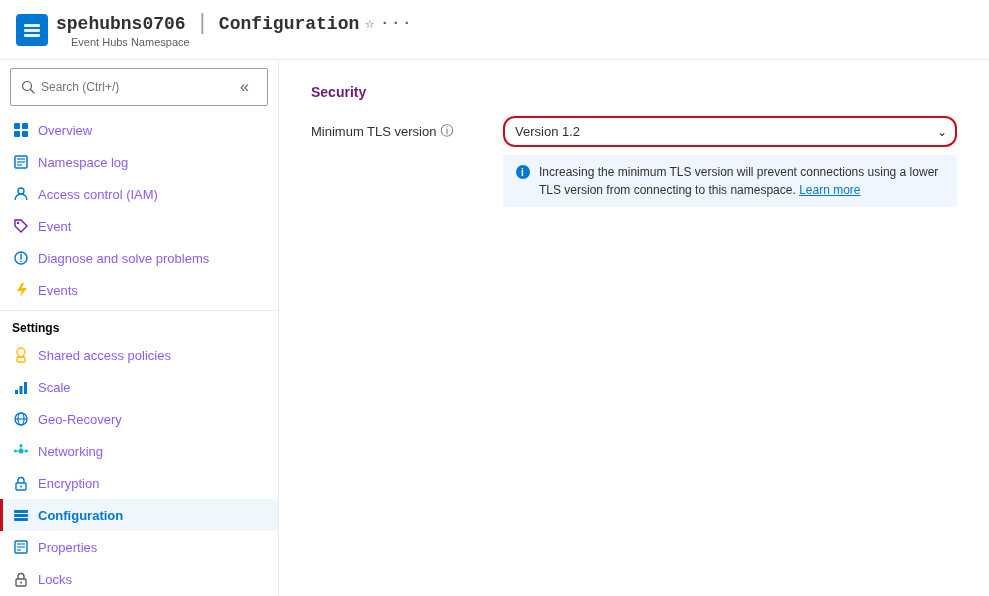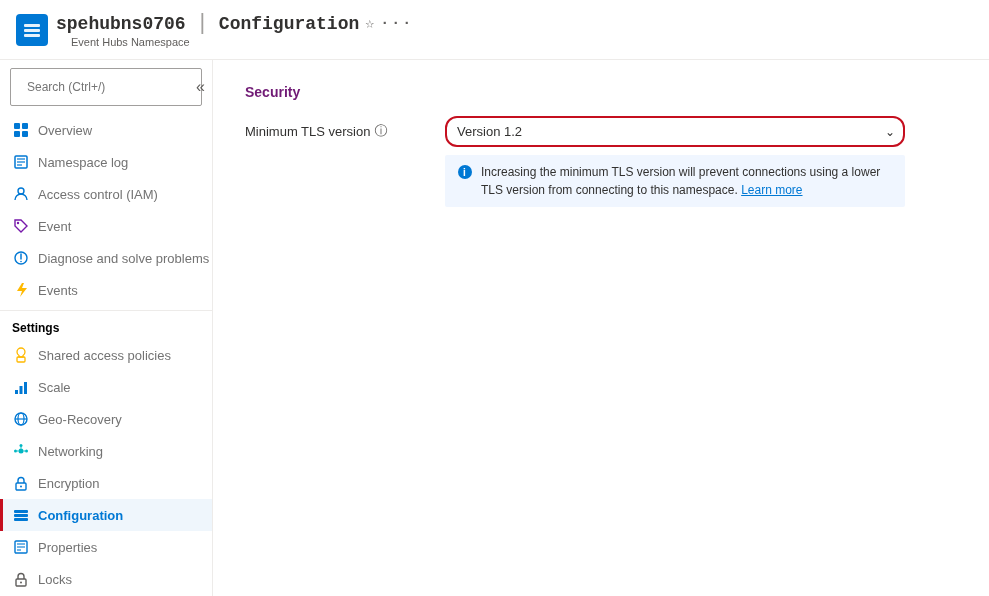--- a/index.html
+++ b/index.html
@@ -12,41 +12,41 @@
     .header-title { font-size: 18px; font-weight: 600; color: #323130; display: flex; align-items: center; gap: 6px; font-family: Liberation Mono, monospace; }
     .header-subtitle { font-size: 11px; color: #605e5c; padding-left: 15px; }
     .header-sep { color: #a19f9d; font-weight: 300; font-size: 22px; margin: 0 4px; }
     .header-star { color: #605e5c; cursor: pointer; font-size: 15px; }
     .header-more { color: #605e5c; cursor: pointer; font-size: 15px; letter-spacing: 2px; }
 
     
     .layout { display: flex; flex: 1; overflow: hidden; }
 
     
-    .sidebar { width: 213px; background: #fff; border-right: 1px solid #edebe9; display: flex; flex-direction: column; overflow-y: auto; overflow-x: hidden; flex-shrink: 0; }
+    .sidebar { width: 279px; background: #fff; border-right: 1px solid #edebe9; display: flex; flex-direction: column; overflow-y: auto; overflow-x: hidden; flex-shrink: 0; }
     .search-box { margin: 8px 10px; padding: 5px 10px; border: 1px solid #a19f9d; border-radius: 2px; display: flex; align-items: center; gap: 6px; background: #fff; }
     .search-box input { border: none; outline: none; font-size: 12px; color: #605e5c; flex: 1; background: transparent; }
     .collapse-btn { margin-left: auto; padding: 4px 8px; cursor: pointer; color: #605e5c; font-size: 16px; background: none; border: none; }
 
-    .sidebar-item { display: flex; align-items: center; gap: 8px; padding: 7px 12px; cursor: pointer; color: #737373; font-size: 13px; text-decoration: none; white-space: nowrap; }
+    .sidebar-item { display: flex; align-items: center; gap: 8px; padding: 7px 12px; cursor: pointer; color: #8b5cf6; font-size: 13px; text-decoration: none; white-space: nowrap; }
     .sidebar-item.active { background: #EFF6FC; color: #0078d4; font-weight: 600; border-left: 3px solid #c50f1f; padding-left: 9px; }
     .sidebar-item .icon { width: 18px; height: 18px; display: flex; align-items: center; justify-content: center; flex-shrink: 0; }
 
     .sidebar-section-label { font-size: 12px; font-weight: 600; color: #000000; padding: 10px 12px 4px; text-transform: none; border-top: 1px solid #edebe9; margin-top: 4px; }
 
     
     .sidebar-scroll { flex: 1; overflow-y: auto; }
     .sidebar-scroll::-webkit-scrollbar { width: 4px; }
     .sidebar-scroll::-webkit-scrollbar-thumb { background: #c8c6c4; border-radius: 2px; }
 
     
     .main { flex: 1; padding: 24px 32px; background: #fff; overflow-y: auto; }
     .section-title { font-size: 14px; font-weight: 700; color: #701a75; margin-bottom: 16px; }
 
-    .form-row { display: flex; align-items: flex-start; gap: 20px; margin-bottom: 12px; }
+    .form-row { display: flex; align-items: flex-start; gap: 12px; margin-bottom: 12px; }
     .form-label { display: flex; align-items: center; gap: 4px; width: 180px; font-size: 13px; color: #323130; padding-top: 6px; flex-shrink: 0; }
     .form-label .info-icon { color: #605e5c; font-size: 12px; cursor: pointer; }
 
     .dropdown-wrapper { position: relative; flex: 1; max-width: 460px; }
     .dropdown-select { width: 100%; padding: 6px 32px 6px 10px; border: 2px solid #c50f1f; border-radius: 12px; font-size: 13px; background: #fff; color: #323130; appearance: none; cursor: pointer; outline: none; }
     .dropdown-chevron { position: absolute; right: 10px; top: 50%; transform: translateY(-50%); color: #323130; pointer-events: none; font-size: 12px; }
 
     .info-banner { display: flex; align-items: flex-start; gap: 8px; background: #f0f6ff; padding: 8px 12px; border-radius: 2px; max-width: 660px; margin-top: 4px; }
     .info-banner-icon { color: #0078d4; font-size: 16px; flex-shrink: 0; margin-top: 1px; }
     .info-banner-text { font-size: 12px; color: #323130; line-height: 1.5; }

